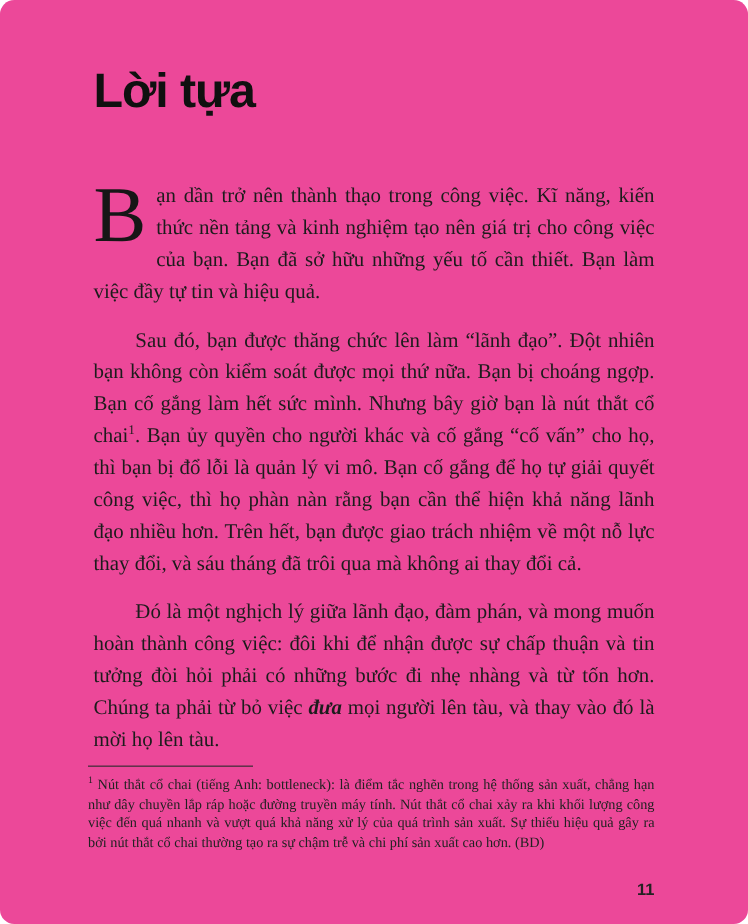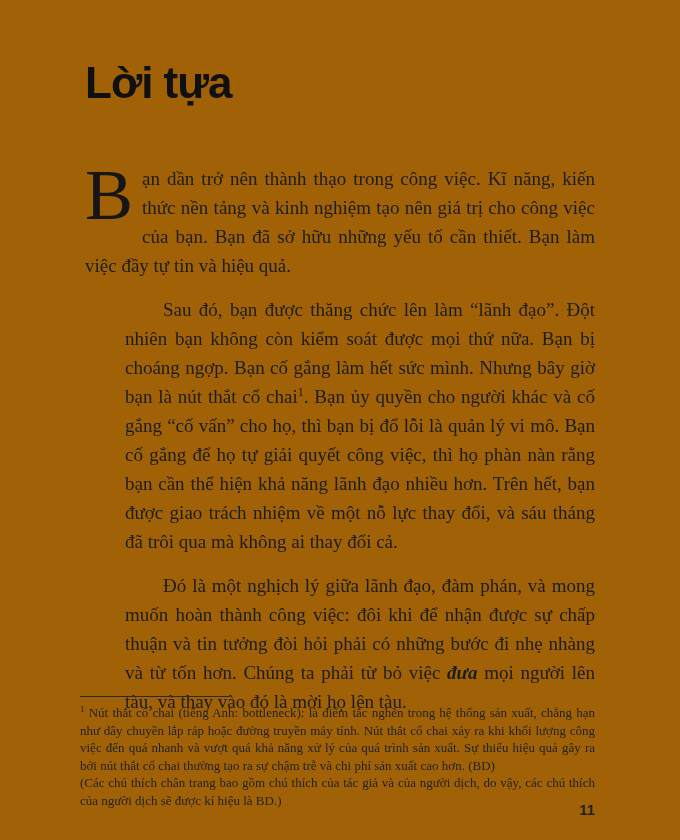--- a/index.html
+++ b/index.html
@@ -1,42 +1,43 @@
 <!DOCTYPE html>
 <html><head>
 <meta charset="utf-8">
 <style>
   * { margin: 0; padding: 0; box-sizing: border-box; }
   html, body { width: 680px; height: 840px; background: #ffffff; }
   .page {
     position: relative;
     width: 680px; height: 840px;
-    background: #a16207;
+    background: #ec4899;
     padding: 58px 85px 0 85px;
     font-family: "Liberation Serif", "DejaVu Serif", serif;
     color: #1c1c1c;
     overflow: hidden;
+    border-radius: 13px;
   }
   .title {
     font-family: "Liberation Sans", "DejaVu Sans", sans-serif;
     font-weight: 700;
     font-size: 44px;
     line-height: 50px;
     letter-spacing: -1px;
     color: #101010;
     margin-bottom: 56px;
   }
   .body-text {
     font-size: 19px;
     line-height: 29px;
     text-align: justify;
     color: #1c1c1c;
   }
   .para { margin-bottom: 15px; }
-  .para.indent { text-indent: 38px; margin-left: 40px; }
+  .para.indent { text-indent: 38px; }
   .dropcap {
     float: left;
     font-size: 72px;
     line-height: 56px;
     padding: 3px 9px 0 0;
     color: #161616;
   }
   .fn-ref {
     font-size: 12px;
     line-height: 0;
@@ -100,20 +101,17 @@
       <span>Đó là một nghịch lý giữa lãnh đạo, đàm phán, và mong muốn hoàn thành công việc: đôi khi để nhận được sự chấp thuận và tin tưởng đòi hỏi phải có những bước đi nhẹ nhàng và từ tốn hơn. Chúng ta phải từ bỏ việc </span><em class="bold-italic">đưa</em><span> mọi người lên tàu, và thay vào đó là mời họ lên tàu.</span>
     </p>
 
   </div>
 
   <div class="footnote-area">
     <div class="footnote-rule"></div>
     <p class="footnote">
       <sup class="footnote-sup">1</sup><span> Nút thắt cổ chai (tiếng Anh: bottleneck): là điểm tắc nghẽn trong hệ thống sản xuất, chẳng hạn như dây chuyền lắp ráp hoặc đường truyền máy tính. Nút thắt cổ chai xảy ra khi khối lượng công việc đến quá nhanh và vượt quá khả năng xử lý của quá trình sản xuất. Sự thiếu hiệu quả gây ra bởi nút thắt cổ chai thường tạo ra sự chậm trễ và chi phí sản xuất cao hơn. (BD)</span>
     </p>
-    <p class="footnote">
-      <span>(Các chú thích chân trang bao gồm chú thích của tác giả và của người dịch, do vậy, các chú thích của người dịch sẽ được kí hiệu là BD.)</span>
-    </p>
   </div>
 
   <div class="page-number">11</div>
 
 </div>
 
 </body></html>

